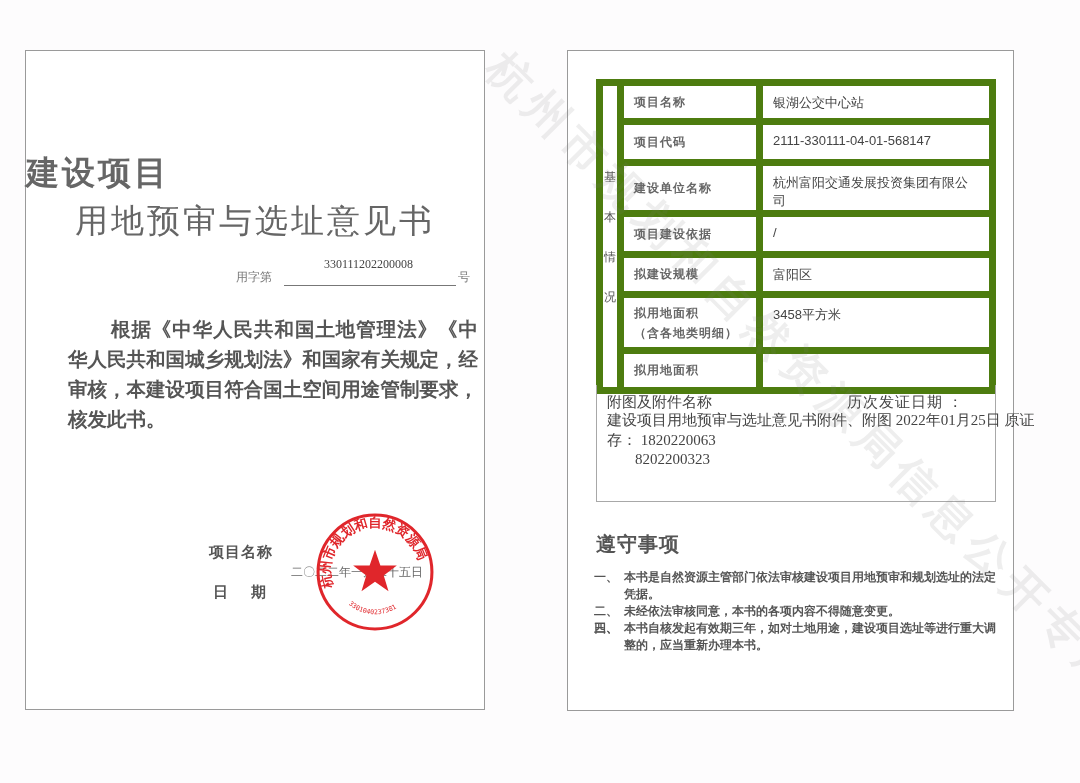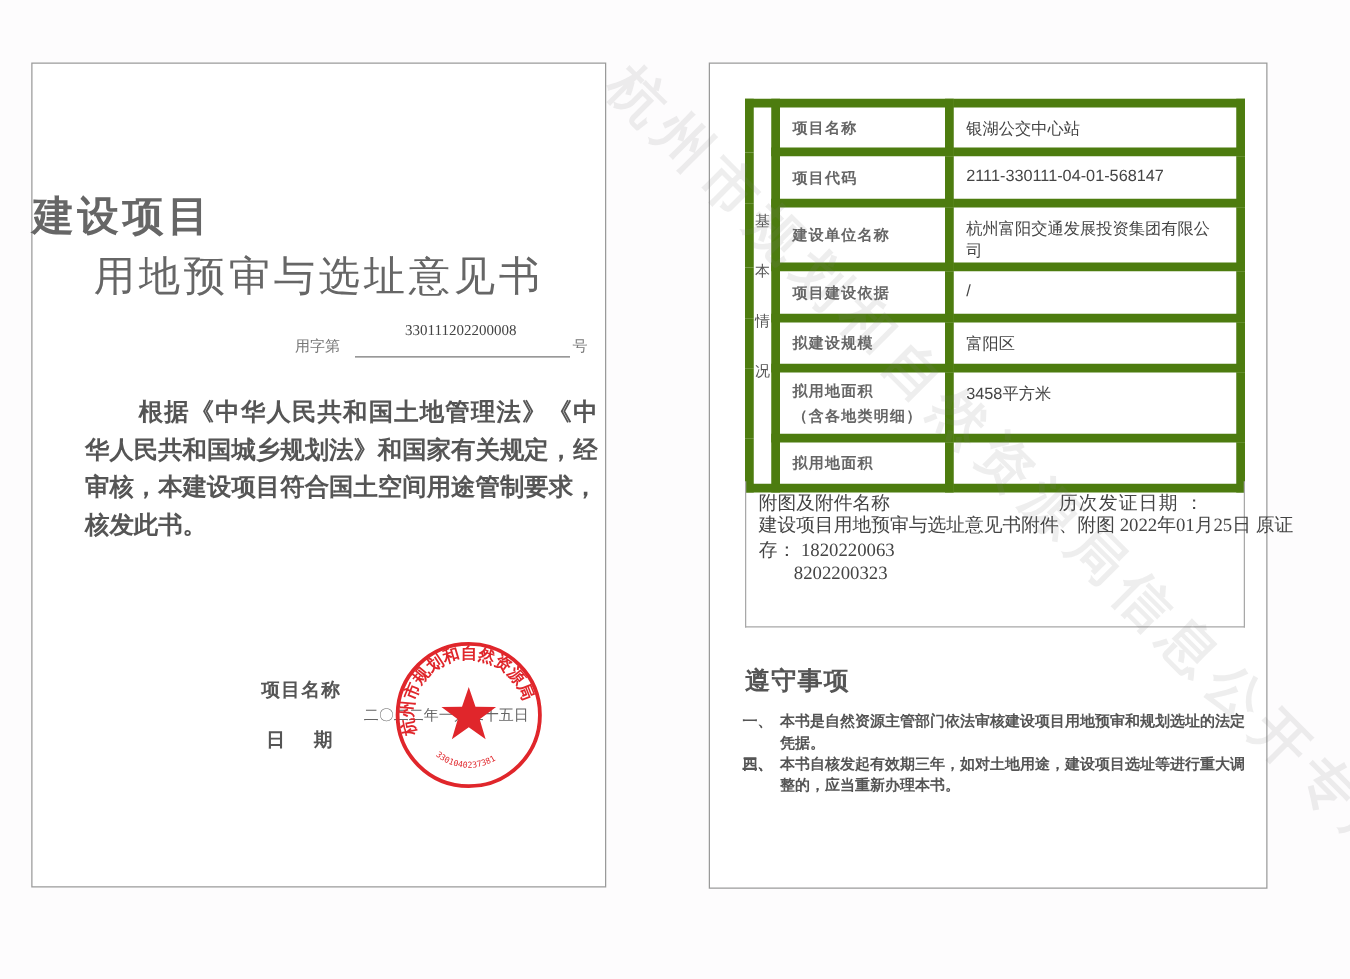--- a/index.html
+++ b/index.html
@@ -136,17 +136,17 @@
     <div class="a-title">附图及附件名称</div>
     <div class="a-hist">历次发证日期 ：</div>
     <div class="a-line2">建设项目用地预审与选址意见书附件、附图  2022年01月25日    原证</div>
     <div class="a-line3">存：   1820220063</div>
     <div class="a-line4">8202200323</div>
   </div>
 
   <div class="rules-title">遵守事项</div>
   <div class="rules">
     <div class="r"><span class="n">一、</span><span>本书是自然资源主管部门依法审核建设项目用地预审和规划选址的法定凭据。</span></div>
-    <div class="r"><span class="n">二、</span></div>
+    <div class="r"><span class="n">二、</span><span>未经依法审核同意，本书的各项内容不得随意变更。</span></div>
     <div class="r"><span class="n">三、</span></div>
     <div class="r"><span class="n">四、</span><span>本书自核发起有效期三年，如对土地用途，建设项目选址等进行重大调整的，应当重新办理本书。</span></div>
   </div>
 </div>
 
 </body></html>

